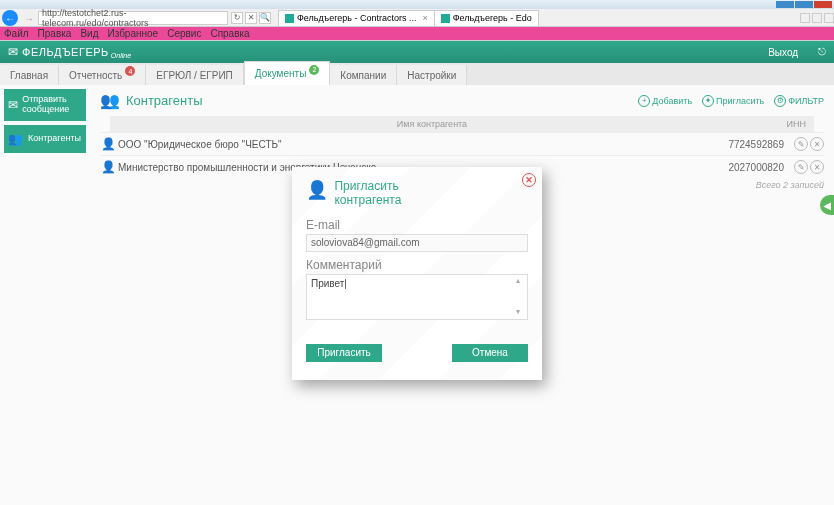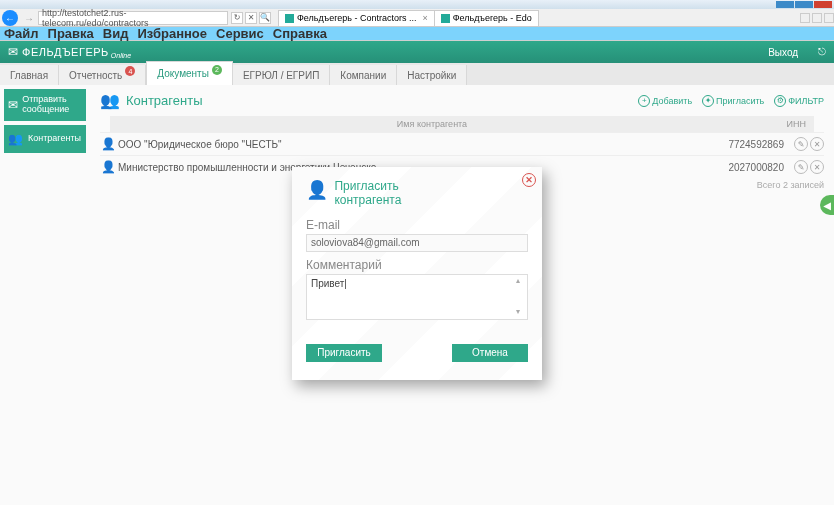--- a/index.html
+++ b/index.html
@@ -18,21 +18,21 @@
 .url-bar { flex: 0 0 190px; background: #fff; border: 1px solid #ccc; height: 14px; font-size: 9px; padding: 0 3px; display:flex; align-items:center; color:#555;}
 .url-controls { display:flex; gap:2px; margin:0 3px;}
 .url-controls span{width:12px;height:12px;border:1px solid #ccc;background:#fff;font-size:8px;display:flex;align-items:center;justify-content:center;color:#666;}
 
 .tabs-row { display: flex; margin-left: 4px; }
 .tab { background: #fff; border: 1px solid #ccc; border-bottom: none; height: 16px; font-size: 9px; padding: 0 6px; display: flex; align-items: center; gap: 3px; margin-right:-1px;}
 .tab.active { background:#fff; }
 .tab-icon { width: 9px; height: 9px; background: #2a9; display:inline-block;}
 .tab-close { color:#888; margin-left:3px; cursor:pointer;}
 
-.menu-bar { height: 14px; background: #7dd3fc; display: flex; align-items: center; padding: 0 4px; gap: 9px; font-size: 13px; color: #333; border-bottom:1px solid #d0d0d0;font-weight:bold;}
+.menu-bar { height: 14px; background: #ec4899; display: flex; align-items: center; padding: 0 4px; gap: 9px; font-size: 10px; color: #333; border-bottom:1px solid #d0d0d0;}
 .browser-right { margin-left:auto; display:flex; gap:2px; font-size:9px; color:#888; align-items:center;}
 .browser-right .ico{width:10px;height:10px;border:1px solid #ccc;display:inline-block;}
 
 
 .app-header { height: 22px; background: linear-gradient(#2fa88a,#269078); display: flex; align-items: center; padding: 0 8px; color: #fff; }
 .logo-wing { font-size: 12px; margin-right: 4px; }
 .logo-text { font-size: 11px; font-weight: normal; letter-spacing: 0.5px; }
 .logo-sub { font-size: 7px; font-style: italic; margin-left: 2px; position:relative; top:3px;}
 .exit-link { margin-left: auto; color: #fff; font-size: 10px; display:flex; align-items:center; gap:20px;}
 
@@ -63,21 +63,21 @@
 .th-name { flex:1; text-align:center;}
 .th-inn { width: 60px; text-align:right;}
 
 .row { display: flex; align-items: center; padding: 4px 0; border-top:1px solid #eee; font-size: 10px; color: #555;}
 .row:first-of-type{border-top:none;}
 .row-icon { width: 18px; color: #2fa88a; font-size: 12px; text-align:center;}
 .row-name { flex: 1; }
 .row-inn { width: 70px; text-align: right; color:#666;}
 .row-actions { width: 40px; display: flex; gap: 2px; justify-content:flex-end;}
 .row-act { width: 14px; height: 14px; border: 1px solid #bbb; border-radius: 50%; color: #999; font-size: 8px; display:flex; align-items:center; justify-content:center; cursor:pointer;}
-.total-line { text-align: right; font-size: 9px; color: #aaa; padding: 2px 0;}
+.total-line { text-align: right; font-size: 9px; color: #aaa; padding: 2px 0; font-style: italic;}
 
 
 .modal-backdrop { position: absolute; inset: 0; display:flex; align-items:flex-start; justify-content:center; pointer-events:none;}
 .modal { width: 250px; background: #fff; box-shadow: 4px 6px 14px rgba(0,0,0,0.35); margin-top: 167px; padding: 12px 14px 18px 14px; position:relative; pointer-events:auto;
   background-image: linear-gradient(135deg, rgba(0,0,0,0.015) 25%, transparent 25%, transparent 50%, rgba(0,0,0,0.015) 50%, rgba(0,0,0,0.015) 75%, transparent 75%);
   background-size: 120px 120px;}
 .modal-close { position: absolute; top: 6px; right: 6px; width: 14px; height: 14px; border: 1.5px solid #d9534f; border-radius: 50%; color: #d9534f; font-size: 9px; display:flex; align-items:center; justify-content:center; cursor:pointer; font-weight:bold;}
 .modal-head { display: flex; gap: 6px; align-items: flex-start; margin-bottom: 10px;}
 .modal-head-icon { color: #2fa88a; font-size: 18px; }
 .modal-title { color: #2fa88a; font-size: 12px; line-height: 1.2;}
@@ -155,26 +155,26 @@
 </div>
 
 <div class="main-nav">
   <div class="nav-tab">
       <span>Главная</span>
     </div>
   <div class="nav-tab">
       <span>Отчетность</span>
       <span class="badge badge-red">4</span>
     </div>
+  <div class="nav-tab">
+      <span>ЕГРЮЛ / ЕГРИП</span>
+    </div>
   <div class="nav-tab active">
       <span>Документы</span>
       <span class="badge badge-green">2</span>
-    </div>
-  <div class="nav-tab">
-      <span>ЕГРЮЛ / ЕГРИП</span>
     </div>
   <div class="nav-tab">
       <span>Компании</span>
     </div>
   <div class="nav-tab">
       <span>Настройки</span>
     </div>
 </div>
 
 <div class="content">

